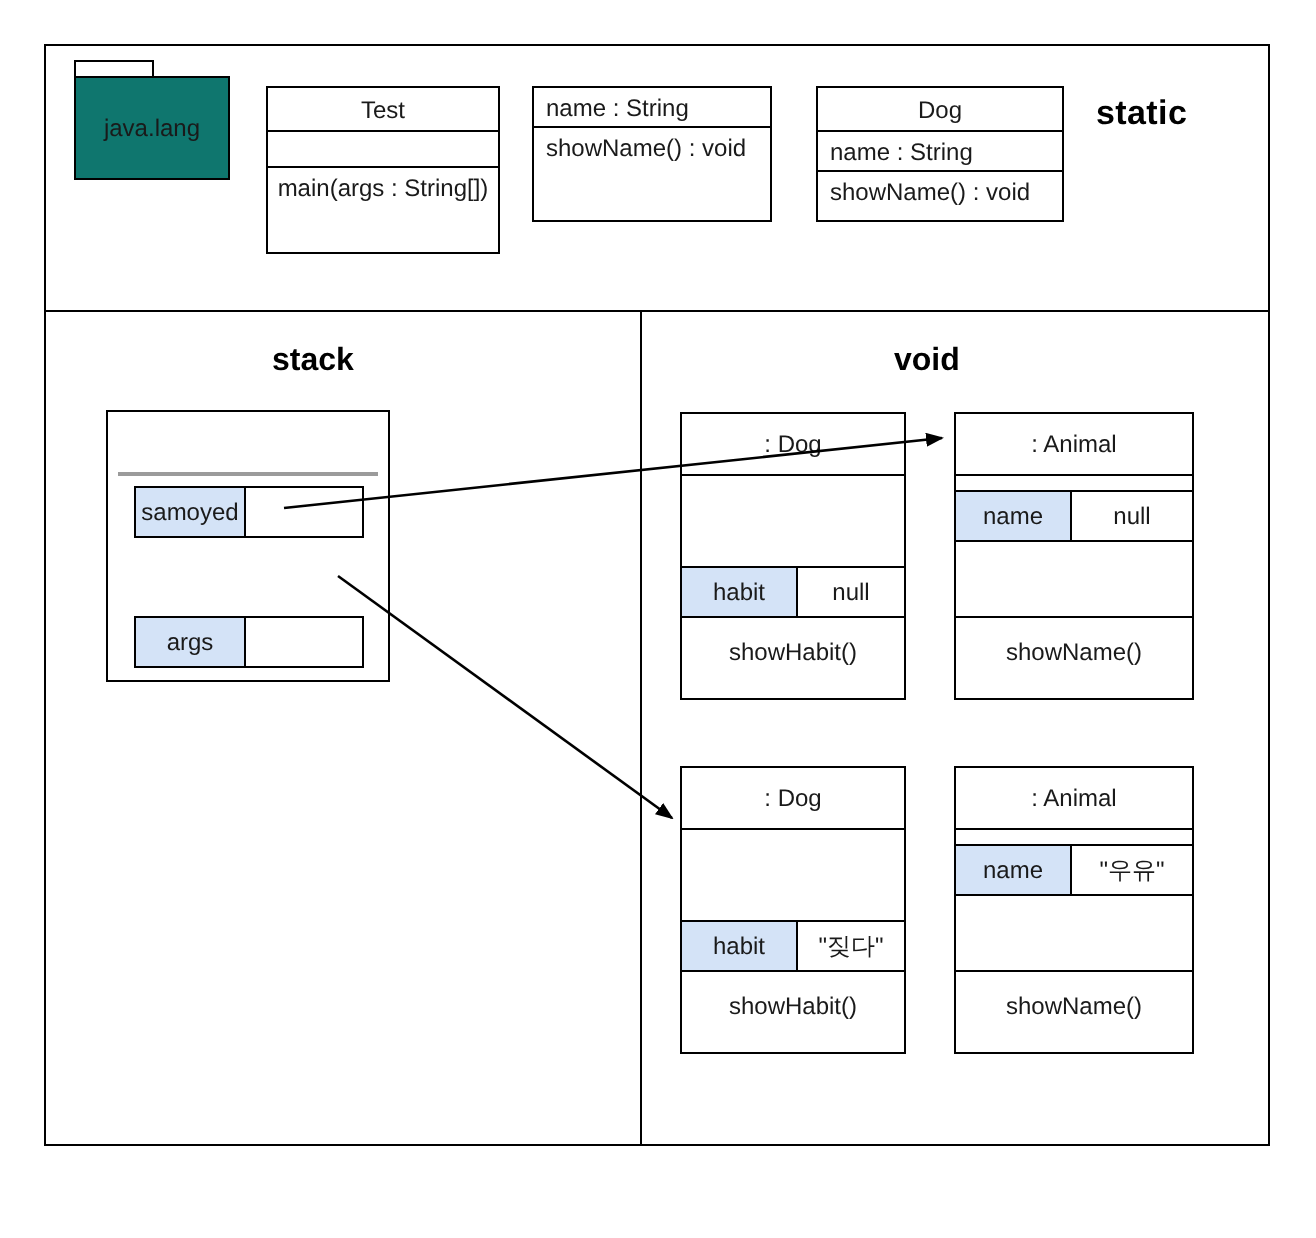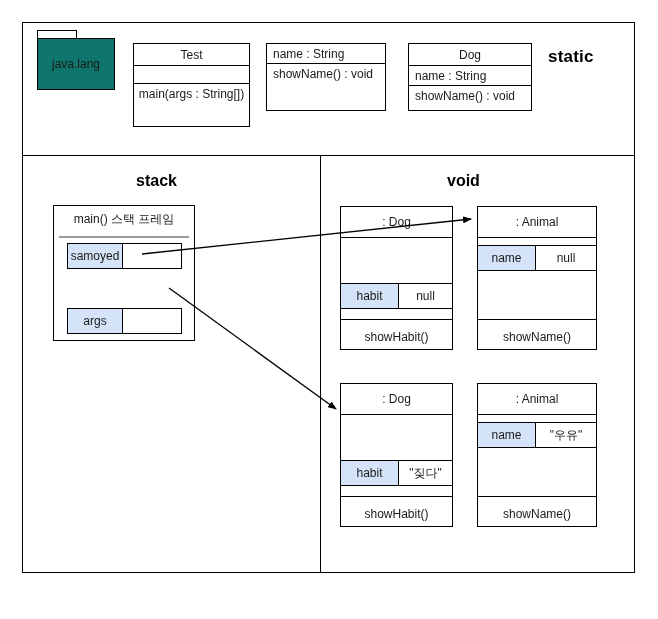--- a/index.html
+++ b/index.html
@@ -148,21 +148,20 @@
     font-size: 12px;
   }
   .obj-gap {
     border-bottom: 1.2px solid #000;
   }
   .obj-method {
     height: 34px;
     display: flex; align-items: center; justify-content: center;
     font-size: 12px;
     border-top: 1.2px solid #000;
-    margin-top: 11px;
   }
   .field-row {
     display: flex;
     height: 26px;
     border: 1.2px solid #000;
     box-sizing: border-box;
     background: #fff;
   }
   .field-name {
     width: 58px;
@@ -219,21 +218,20 @@
   <div class="abs uml-class" id="class-dog">
     <div class="uml-row uml-name">Dog</div>
     <div class="uml-row uml-cell left">name : String</div>
     <div class="uml-row uml-cell left last">showName() : void</div>
   </div>
 
   <div class="abs region-title" id="stack-title">stack</div>
   <div class="abs region-title" id="heap-title">void</div>
 
   <div class="abs" id="stack-frame"></div>
-  <div class="abs" id="stack-frame-title">main() 스택 프레임</div>
   <div class="abs" id="stack-frame-sep"></div>
 
   <div class="abs var-row" id="var-samoyed">
     <div class="var-name">samoyed</div>
     <div class="var-value"></div>
   </div>
   <div class="abs var-row" id="var-args">
     <div class="var-name">args</div>
     <div class="var-value"></div>
   </div>

